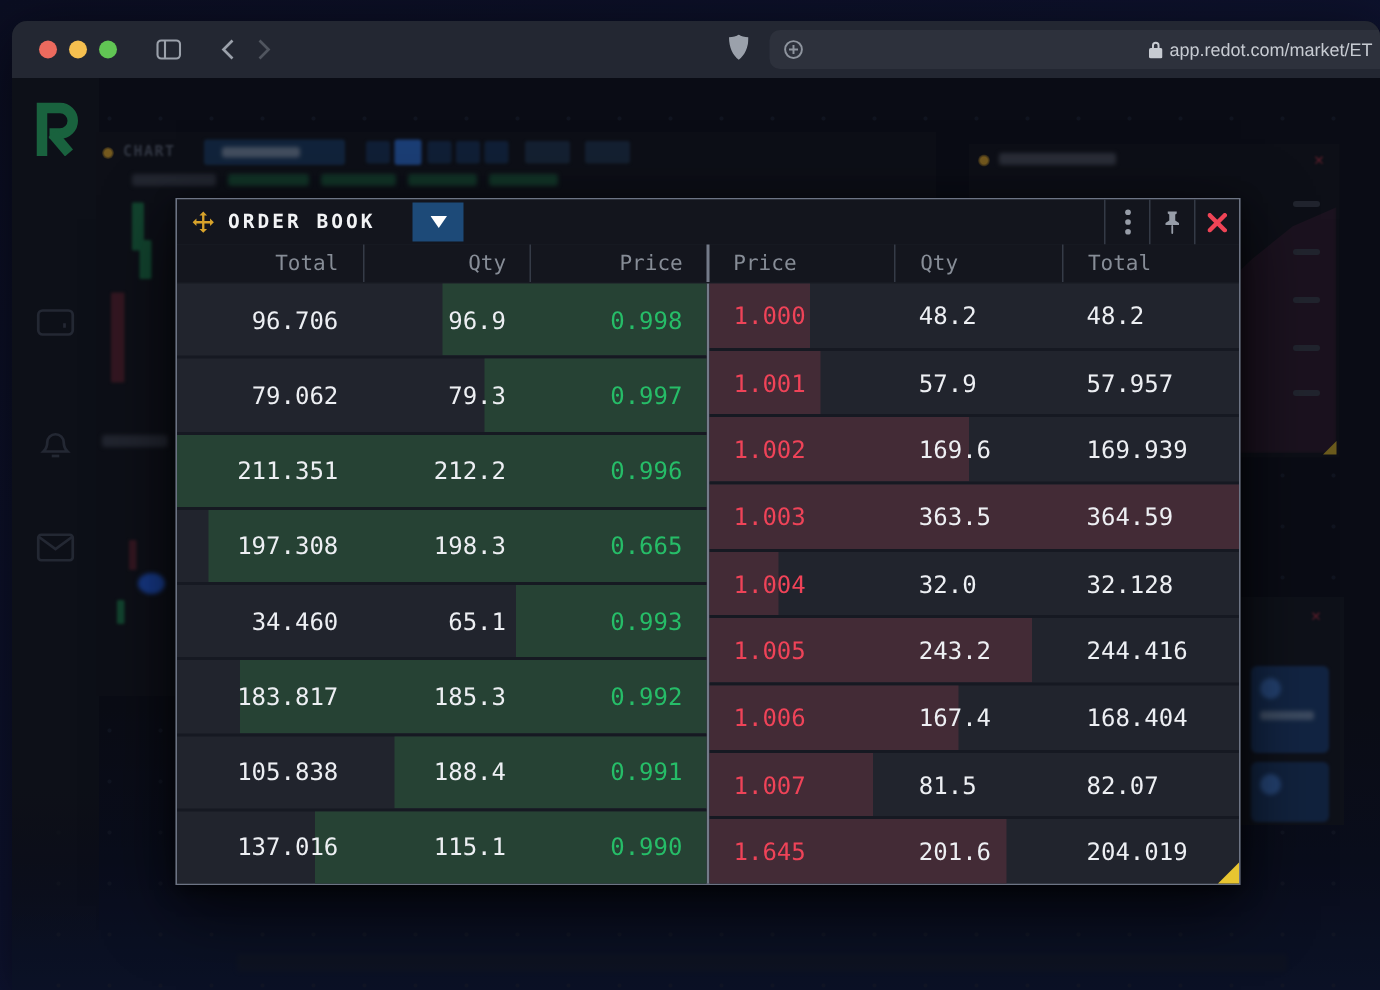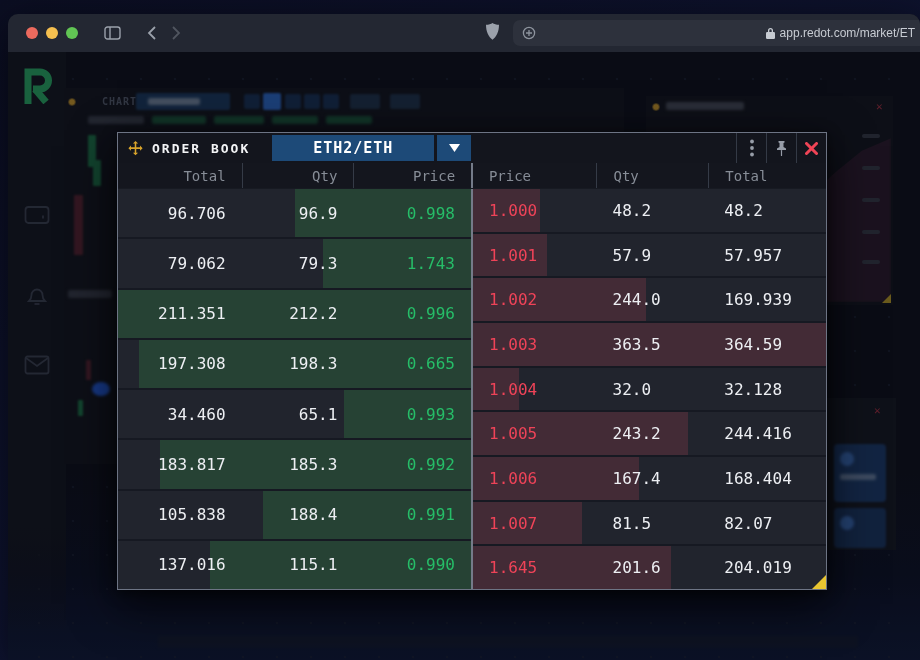--- a/index.html
+++ b/index.html
@@ -33,21 +33,21 @@
   .sidebar{position:absolute;left:0;top:0;width:58px;height:100%;
     background:linear-gradient(180deg,#15171f 0%,#15171f 78%,rgba(21,23,31,0) 96%);}
   .logo{position:absolute;left:13px;top:16px;}
   .side-ic{position:absolute;left:16px;color:#3f4554;}
   .bg-widget{position:absolute;background:#14161d;}
   .blur-bar{position:absolute;border-radius:2px;filter:blur(1.5px);}
   .bg-blue-box{position:absolute;background:#1c3d63;border-radius:2px;filter:blur(1px);}
   .yellow-dot{position:absolute;width:8px;height:8px;border-radius:50%;
     background:radial-gradient(circle,#d8a32b 40%,rgba(216,163,43,.25) 70%);filter:blur(.4px);}
   .bg-chart-label{position:absolute;font:700 10px "DejaVu Sans Mono",monospace;
-    color:#596070;letter-spacing:1px;filter:blur(.6px);margin-left:20px;}
+    color:#596070;letter-spacing:1px;filter:blur(.6px);}
   .candle{position:absolute;border-radius:1px;filter:blur(1px);}
   .mountain{position:absolute;background:#2e1c2c;filter:blur(1px);
     clip-path:polygon(0 96%,18% 92%,32% 84%,45% 72%,55% 58%,66% 42%,77% 28%,88% 16%,100% 9%,100% 100%,0 100%);}
   .tickbar{position:absolute;background:#3a3f4a;height:4px;border-radius:2px;filter:blur(.5px);}
   .red-x-dim{position:absolute;color:#b03344;font:700 11px "DejaVu Sans Mono",monospace;filter:blur(.6px);}
   .corner-dim{position:absolute;width:0;height:0;border-left:9px solid transparent;
     border-bottom:9px solid #c7a829;filter:blur(.4px);}
   .overlay{position:absolute;inset:0;background:rgba(7,9,17,.48);z-index:5;}
 
   
@@ -223,21 +223,20 @@
     <div class="overlay"></div>
 
     <div class="panel">
       <div class="titlebar">
         <span class="move-ic">
           <svg width="17" height="17" viewBox="0 0 24 24" fill="#d8a32b">
             <path d="M12 1.5l3.6 3.6h-2.5v5.3h5.3V7.9L22 11.5l-3.6 3.6v-2.5h-5.3v5.3h2.5L12 21.5l-3.6-3.6h2.5v-5.3H5.6v2.5L2 11.5l3.6-3.6v2.5h5.3V5.1H8.4z"></path>
           </svg>
         </span>
         <span class="ob-title">ORDER BOOK</span>
-        <span class="pair-box">ETH2/ETH</span>
         <span class="caret-box">
           <svg width="11" height="8" viewBox="0 0 11 8" fill="#fff">
               <polygon points="0,0 11,0 5.5,8"></polygon>
             </svg>
         </span>
         <span class="title-right">
           <span class="tcell">
             <svg width="4" height="18" viewBox="0 0 4 18" fill="currentColor">
               <circle cx="2" cy="2.5" r="1.9"></circle>
                 <circle cx="2" cy="9" r="1.9"></circle>
@@ -276,21 +275,21 @@
       <div class="ob-body">
         <div class="side bids">
             <div class="ob-row" style="--depth: 50%;">
               <span class="cell total">96.706</span>
               <span class="cell qty">96.9</span>
               <span class="cell price">0.998</span>
             </div>
             <div class="ob-row" style="--depth: 42%;">
               <span class="cell total">79.062</span>
               <span class="cell qty">79.3</span>
-              <span class="cell price">1.743</span>
+              <span class="cell price">0.997</span>
             </div>
             <div class="ob-row" style="--depth: 100%;">
               <span class="cell total">211.351</span>
               <span class="cell qty">212.2</span>
               <span class="cell price">0.996</span>
             </div>
             <div class="ob-row" style="--depth: 94%;">
               <span class="cell total">197.308</span>
               <span class="cell qty">198.3</span>
               <span class="cell price">0.665</span>
@@ -323,21 +322,21 @@
               <span class="cell qty">48.2</span>
               <span class="cell total">48.2</span>
             </div>
             <div class="ob-row" style="--depth: 21%;">
               <span class="cell price">1.001</span>
               <span class="cell qty">57.9</span>
               <span class="cell total">57.957</span>
             </div>
             <div class="ob-row" style="--depth: 49%;">
               <span class="cell price">1.002</span>
-              <span class="cell qty">244.0</span>
+              <span class="cell qty">169.6</span>
               <span class="cell total">169.939</span>
             </div>
             <div class="ob-row" style="--depth: 100%;">
               <span class="cell price">1.003</span>
               <span class="cell qty">363.5</span>
               <span class="cell total">364.59</span>
             </div>
             <div class="ob-row" style="--depth: 13%;">
               <span class="cell price">1.004</span>
               <span class="cell qty">32.0</span>

